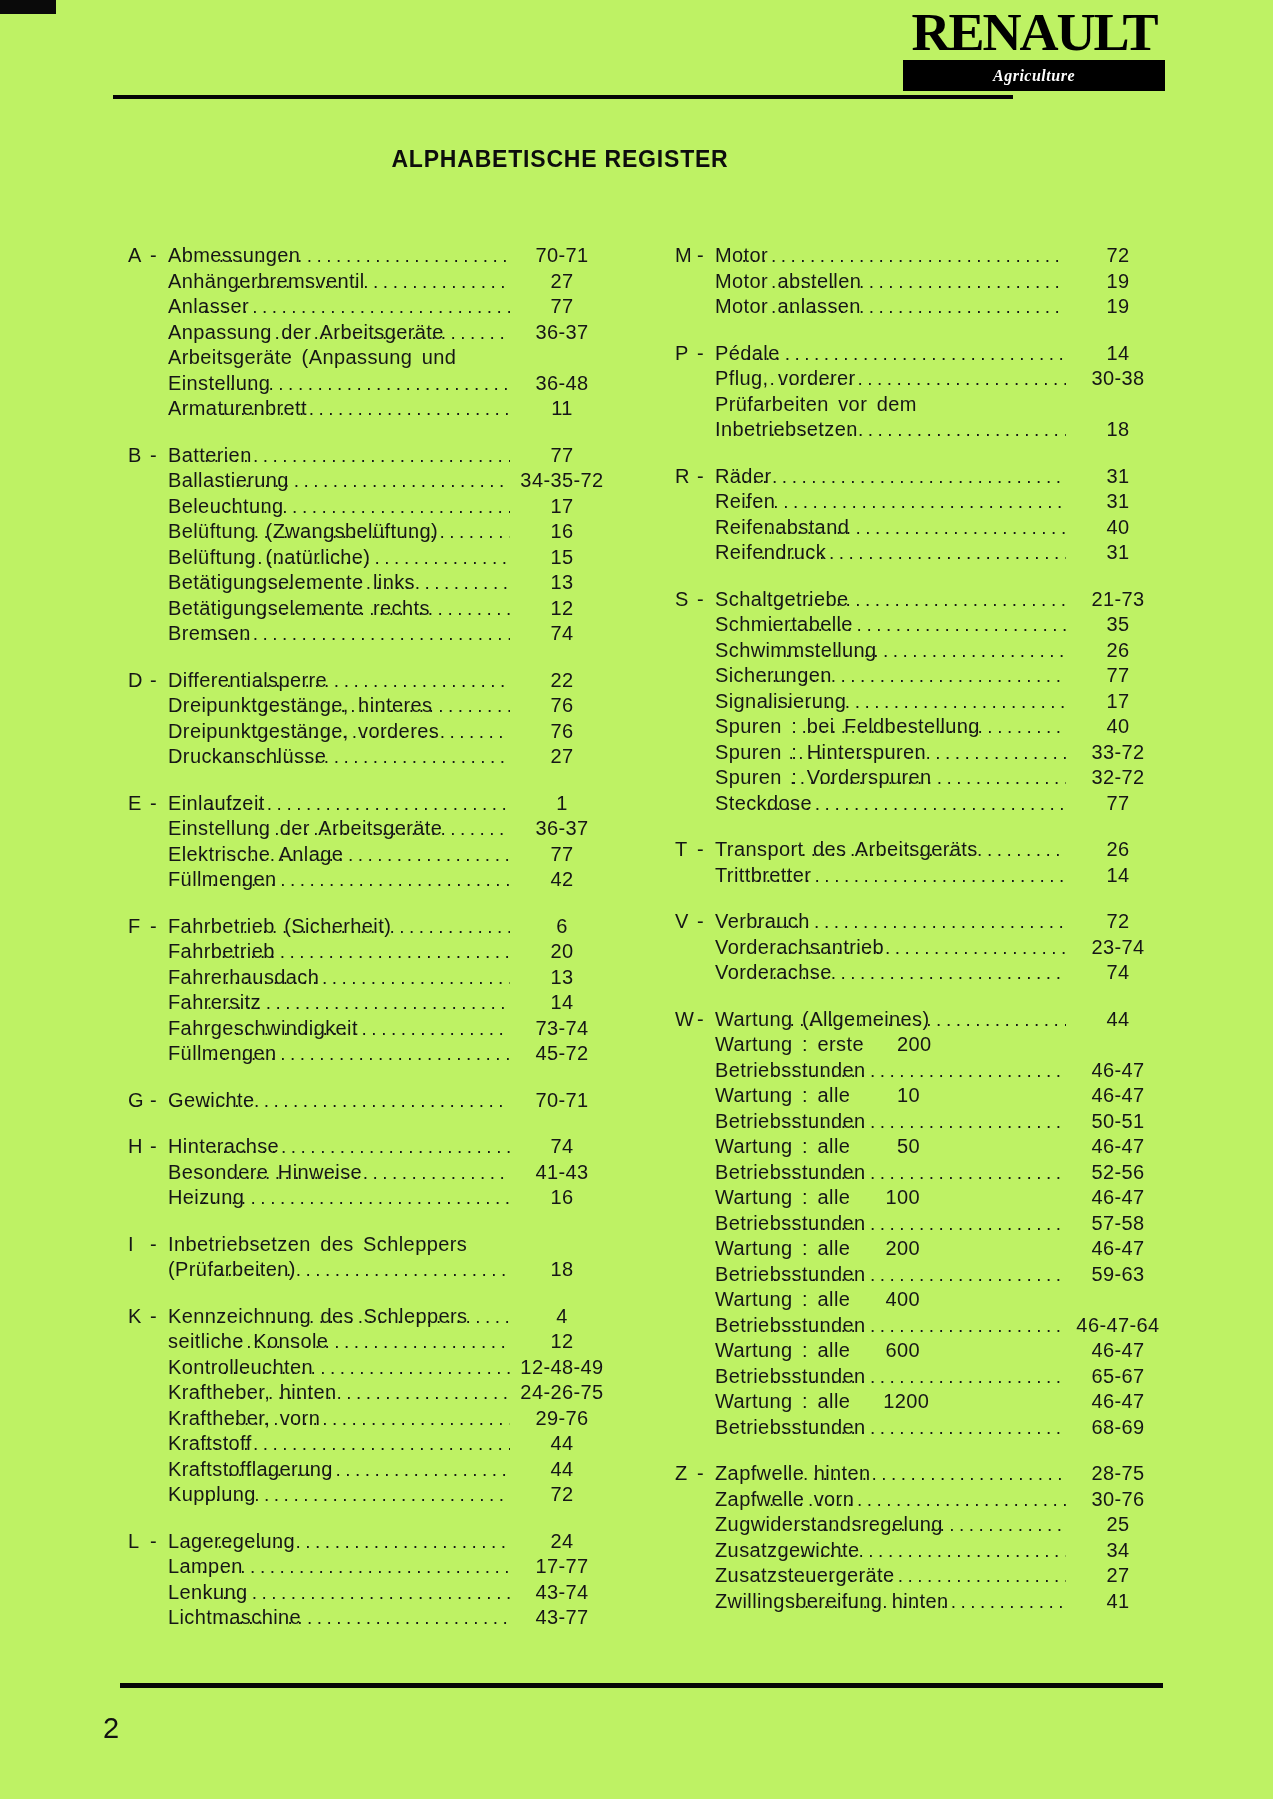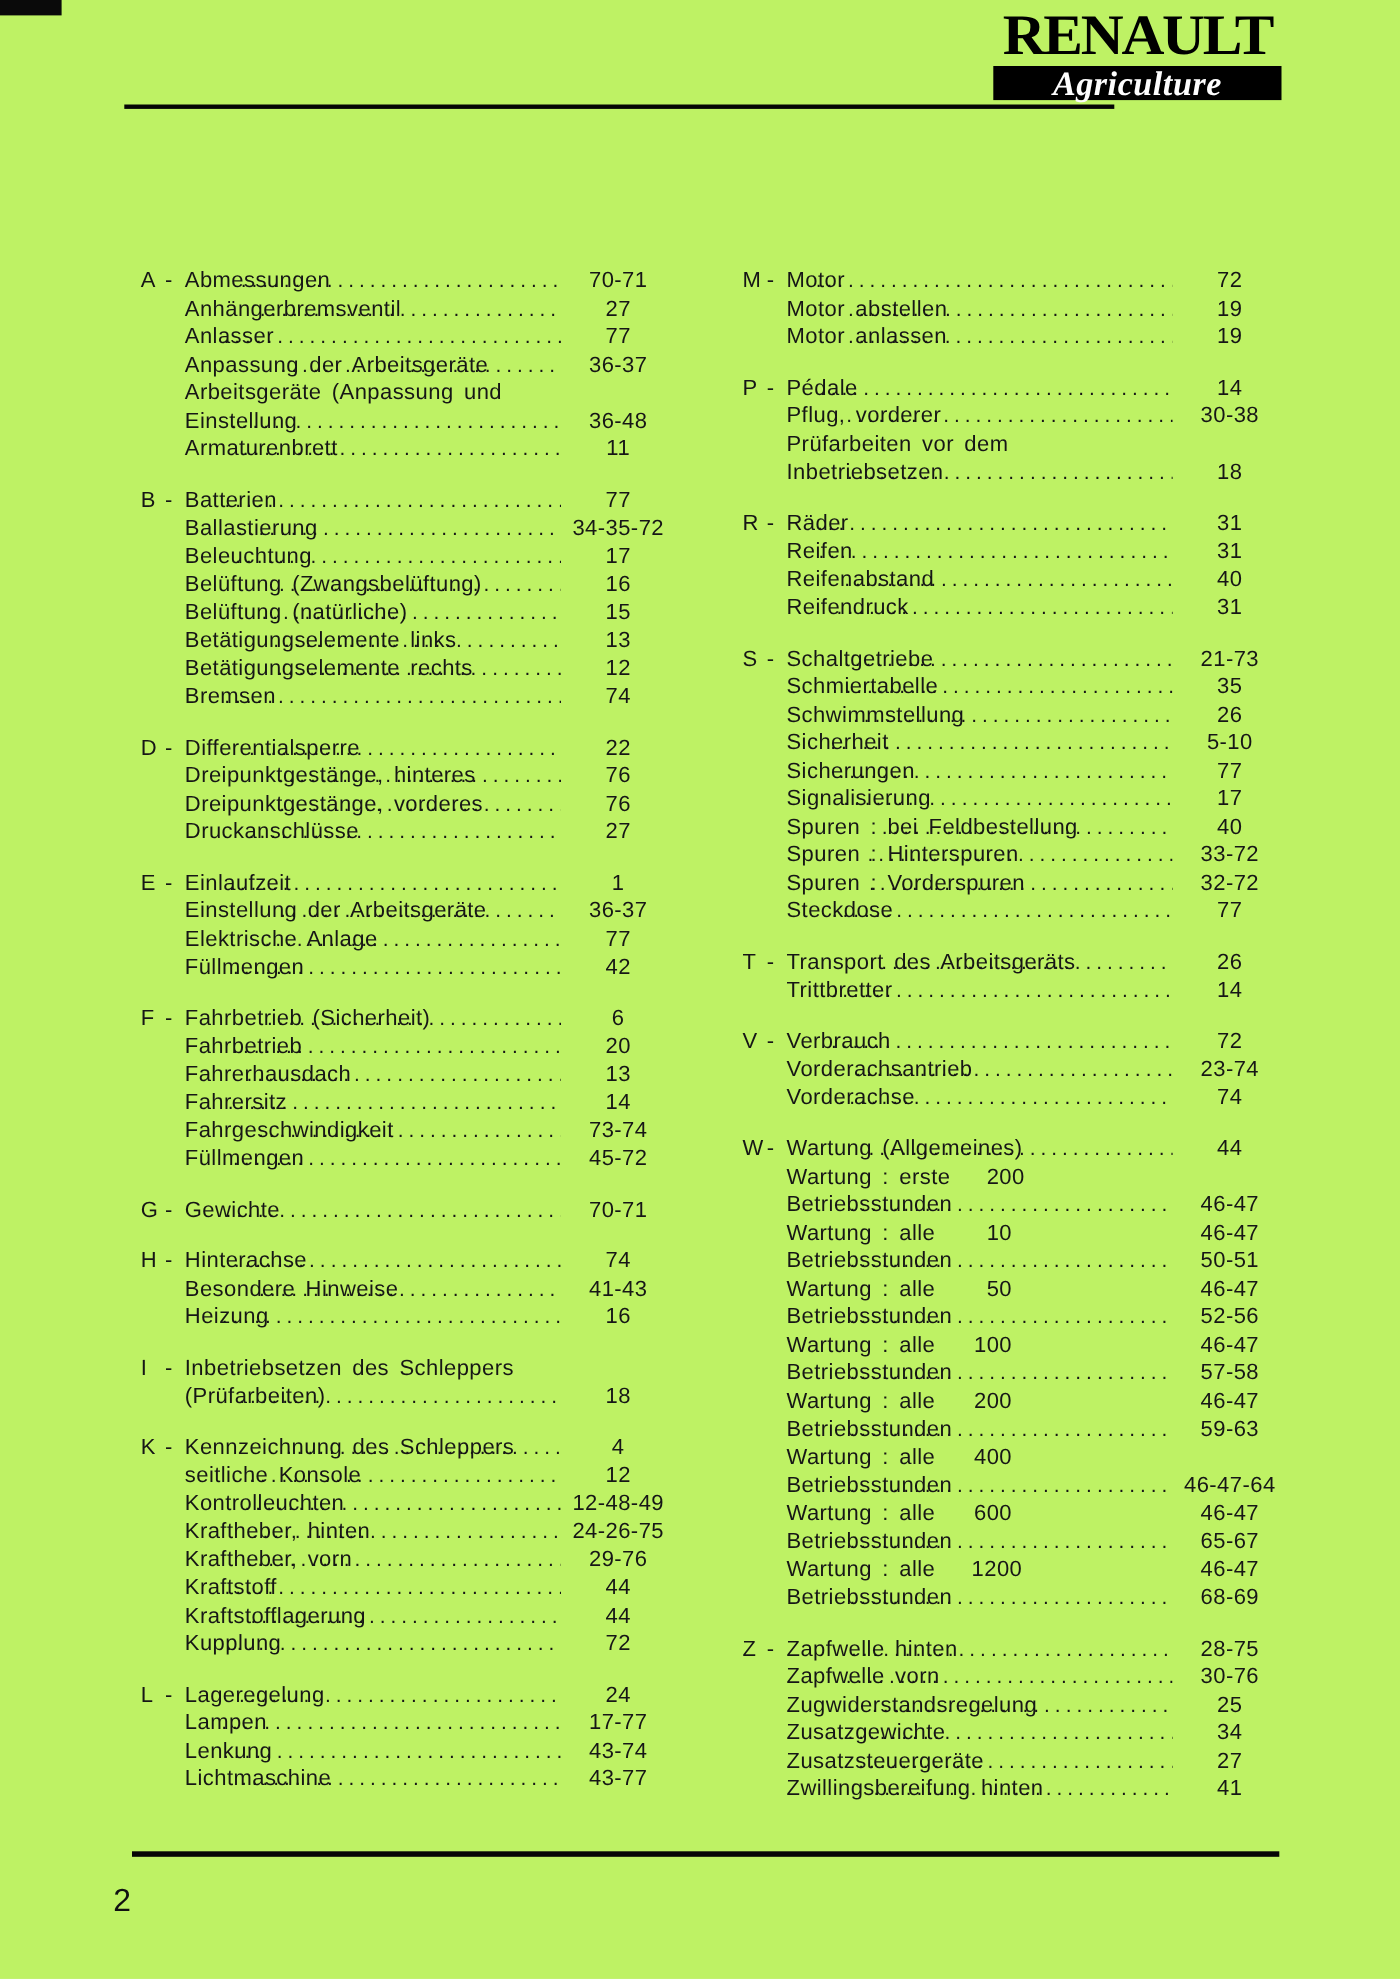--- a/index.html
+++ b/index.html
@@ -11,21 +11,21 @@
   }
   .corner-mark{position:absolute;left:0;top:0;width:56px;height:14px;background:#0a0a0a;}
   
   .brand{position:absolute;left:903px;top:8px;width:262px;}
   .brand-name{
     font-family:"Liberation Serif",serif;font-weight:bold;font-size:52px;line-height:50px;
     letter-spacing:-2px;color:#000;text-align:center;transform:scale(1.04,1.0);transform-origin:center;
     white-space:nowrap;
   }
   .brand-sub-box{margin-top:2px;background:#000;height:31px;display:flex;align-items:center;justify-content:center;}
-  .brand-sub{font-family:"Liberation Serif",serif;font-style:italic;font-weight:bold;font-size:31px;color:#fdfdfd;letter-spacing:0.5px;}
+  .brand-sub{font-family:"Liberation Serif",serif;font-style:italic;font-weight:bold;font-size:16px;color:#fdfdfd;letter-spacing:0.5px;}
   .header-rule{position:absolute;left:113px;top:95px;width:900px;height:4px;background:#050505;}
   
   .title{
     position:absolute;left:0;top:146px;width:1120px;text-align:center;
     font-size:23px;font-weight:bold;letter-spacing:0.8px;color:#0d0d0d;
   }
   
   .col{position:absolute;top:243px;}
   .col-left{left:128px;width:484px;}
   .col-right{left:675px;width:493px;}
@@ -59,20 +59,21 @@
 
   <div class="brand">
     <div class="brand-name">RENAULT</div>
     <div class="brand-sub-box">
       <span class="brand-sub">Agriculture</span>
     </div>
   </div>
 
   <div class="header-rule"></div>
 
+  <div class="title">ALPHABETISCHE REGISTER</div>
 
   <div class="col col-left" id="col-left">
       <div class="section">
         <div class="entry">
     <span class="cell-letter">A</span>
     <span class="cell-dash">-</span>
     <span class="pair">
       <span class="label">Abmessungen</span>
       <span class="hours"></span>
     </span>
@@ -699,30 +700,20 @@
   </div>
         <div class="entry">
     <span class="cell-letter"></span>
     <span class="cell-dash"></span>
     <span class="pair">
       <span class="label">Schwimmstellung</span>
       <span class="hours"></span>
     </span>
     <span class="leader"></span>
     <span class="page-num">26</span>
-  </div>
-        <div class="entry">
-    <span class="cell-letter"></span>
-    <span class="cell-dash"></span>
-    <span class="pair">
-      <span class="label">Sicherheit</span>
-      <span class="hours"></span>
-    </span>
-    <span class="leader"></span>
-    <span class="page-num">5-10</span>
   </div>
         <div class="entry">
     <span class="cell-letter"></span>
     <span class="cell-dash"></span>
     <span class="pair">
       <span class="label">Sicherungen</span>
       <span class="hours"></span>
     </span>
     <span class="leader"></span>
     <span class="page-num">77</span>

